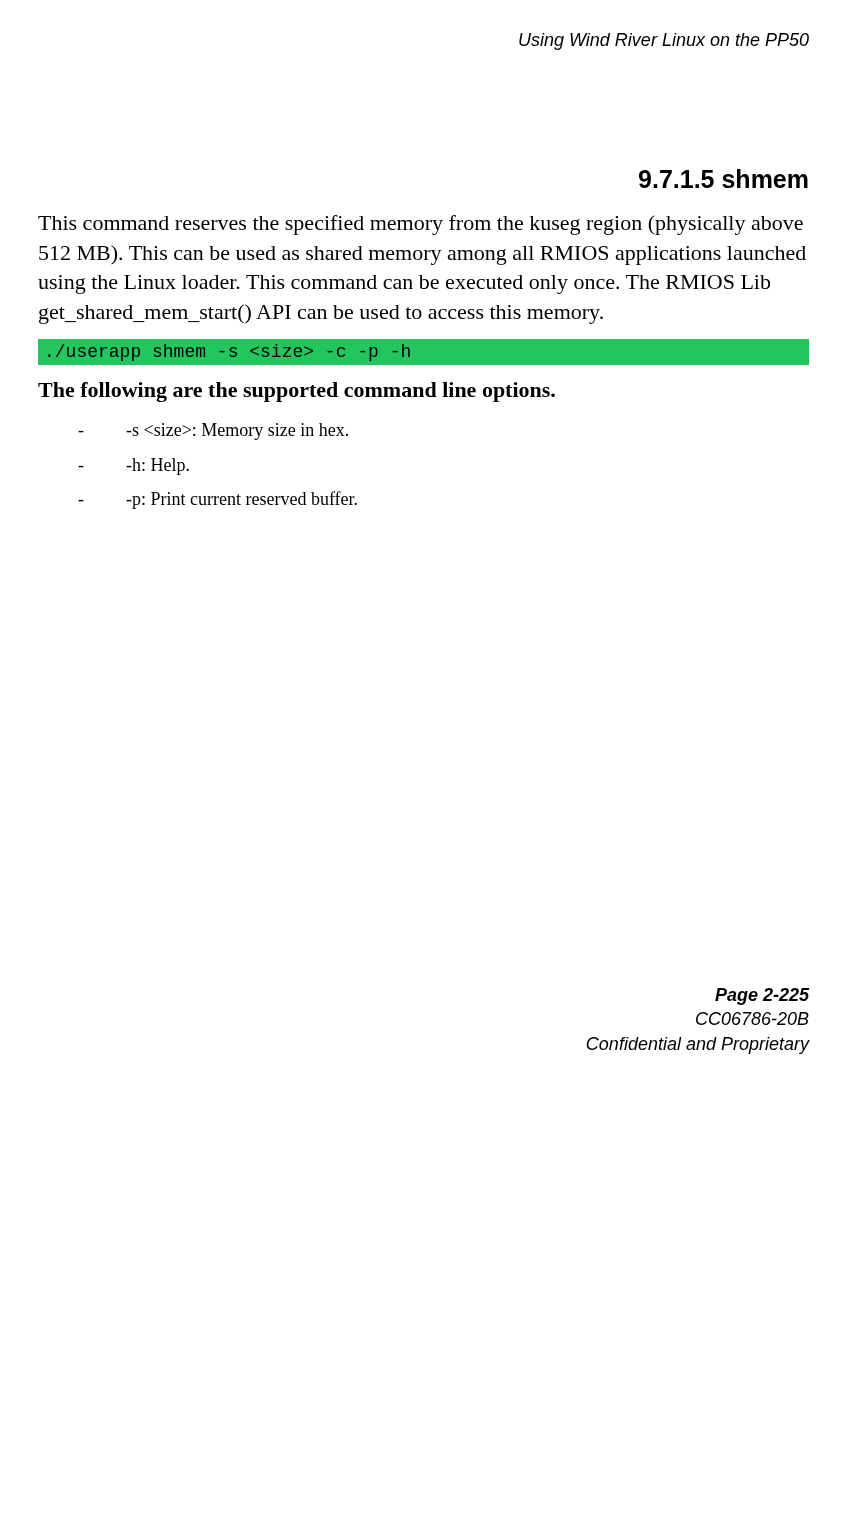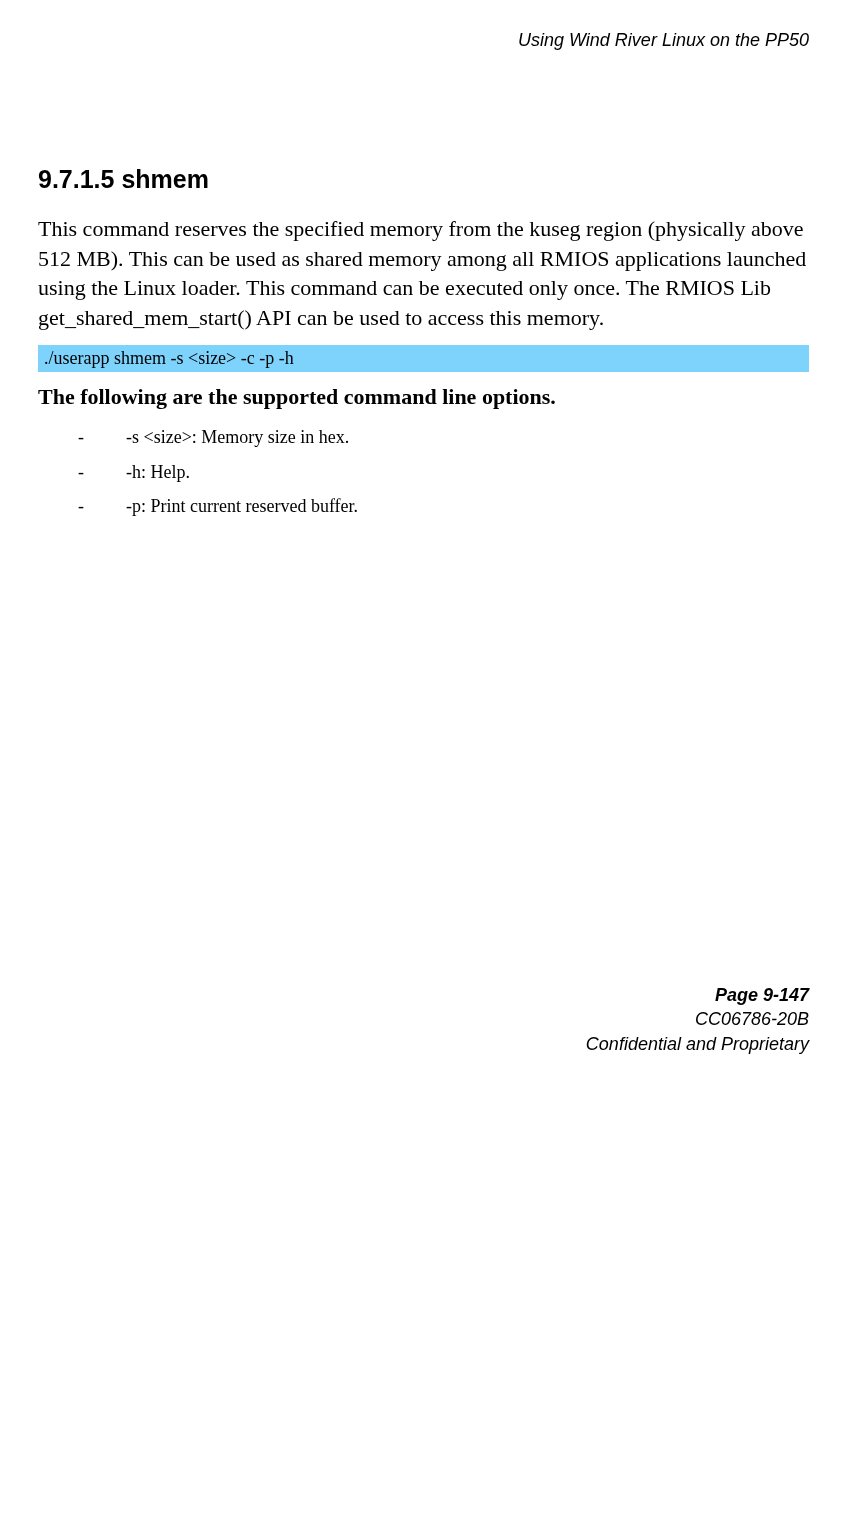--- a/index.html
+++ b/index.html
@@ -30,30 +30,31 @@
   .content {
     position: absolute;
     top: 165px;
     left: 38px;
     right: 38px;
   }
   .section-heading {
     font-family: Arial, Helvetica, sans-serif;
     font-weight: bold;
     font-size: 25px;
-    margin-bottom: 20px;
+    margin-bottom: 14px;
+    text-align: right;
   }
   .body-para {
     font-size: 22px;
     line-height: 1.35;
     margin: 0 0 12px 0;
   }
   .code-block {
-    background: #7dd3fc;
-    font-family: Liberation Serif, serif;
+    background: #22c55e;
+    font-family: Liberation Mono, monospace;
     font-size: 18px;
     padding: 3px 6px;
     margin: 6px 0 10px 0;
     white-space: pre;
   }
   .options-intro {
     font-size: 22px;
     line-height: 1.35;
     margin: 0 0 14px 0;
     font-weight: bold;
@@ -113,18 +114,18 @@
 
     <ul class="options">
       <li><span>-s &lt;size&gt;: Memory size in hex.</span></li>
       <li><span>-h: Help.</span></li>
       <li><span>-p: Print current reserved buffer.</span></li>
     </ul>
 
   </div>
 
   <div class="footer">
-    <div class="page-num">Page 9-147</div>
+    <div class="page-num">Page 2-225</div>
     <div>CC06786-20B</div>
     <div>Confidential and Proprietary</div>
   </div>
 
 </div>
 
 </body></html>

